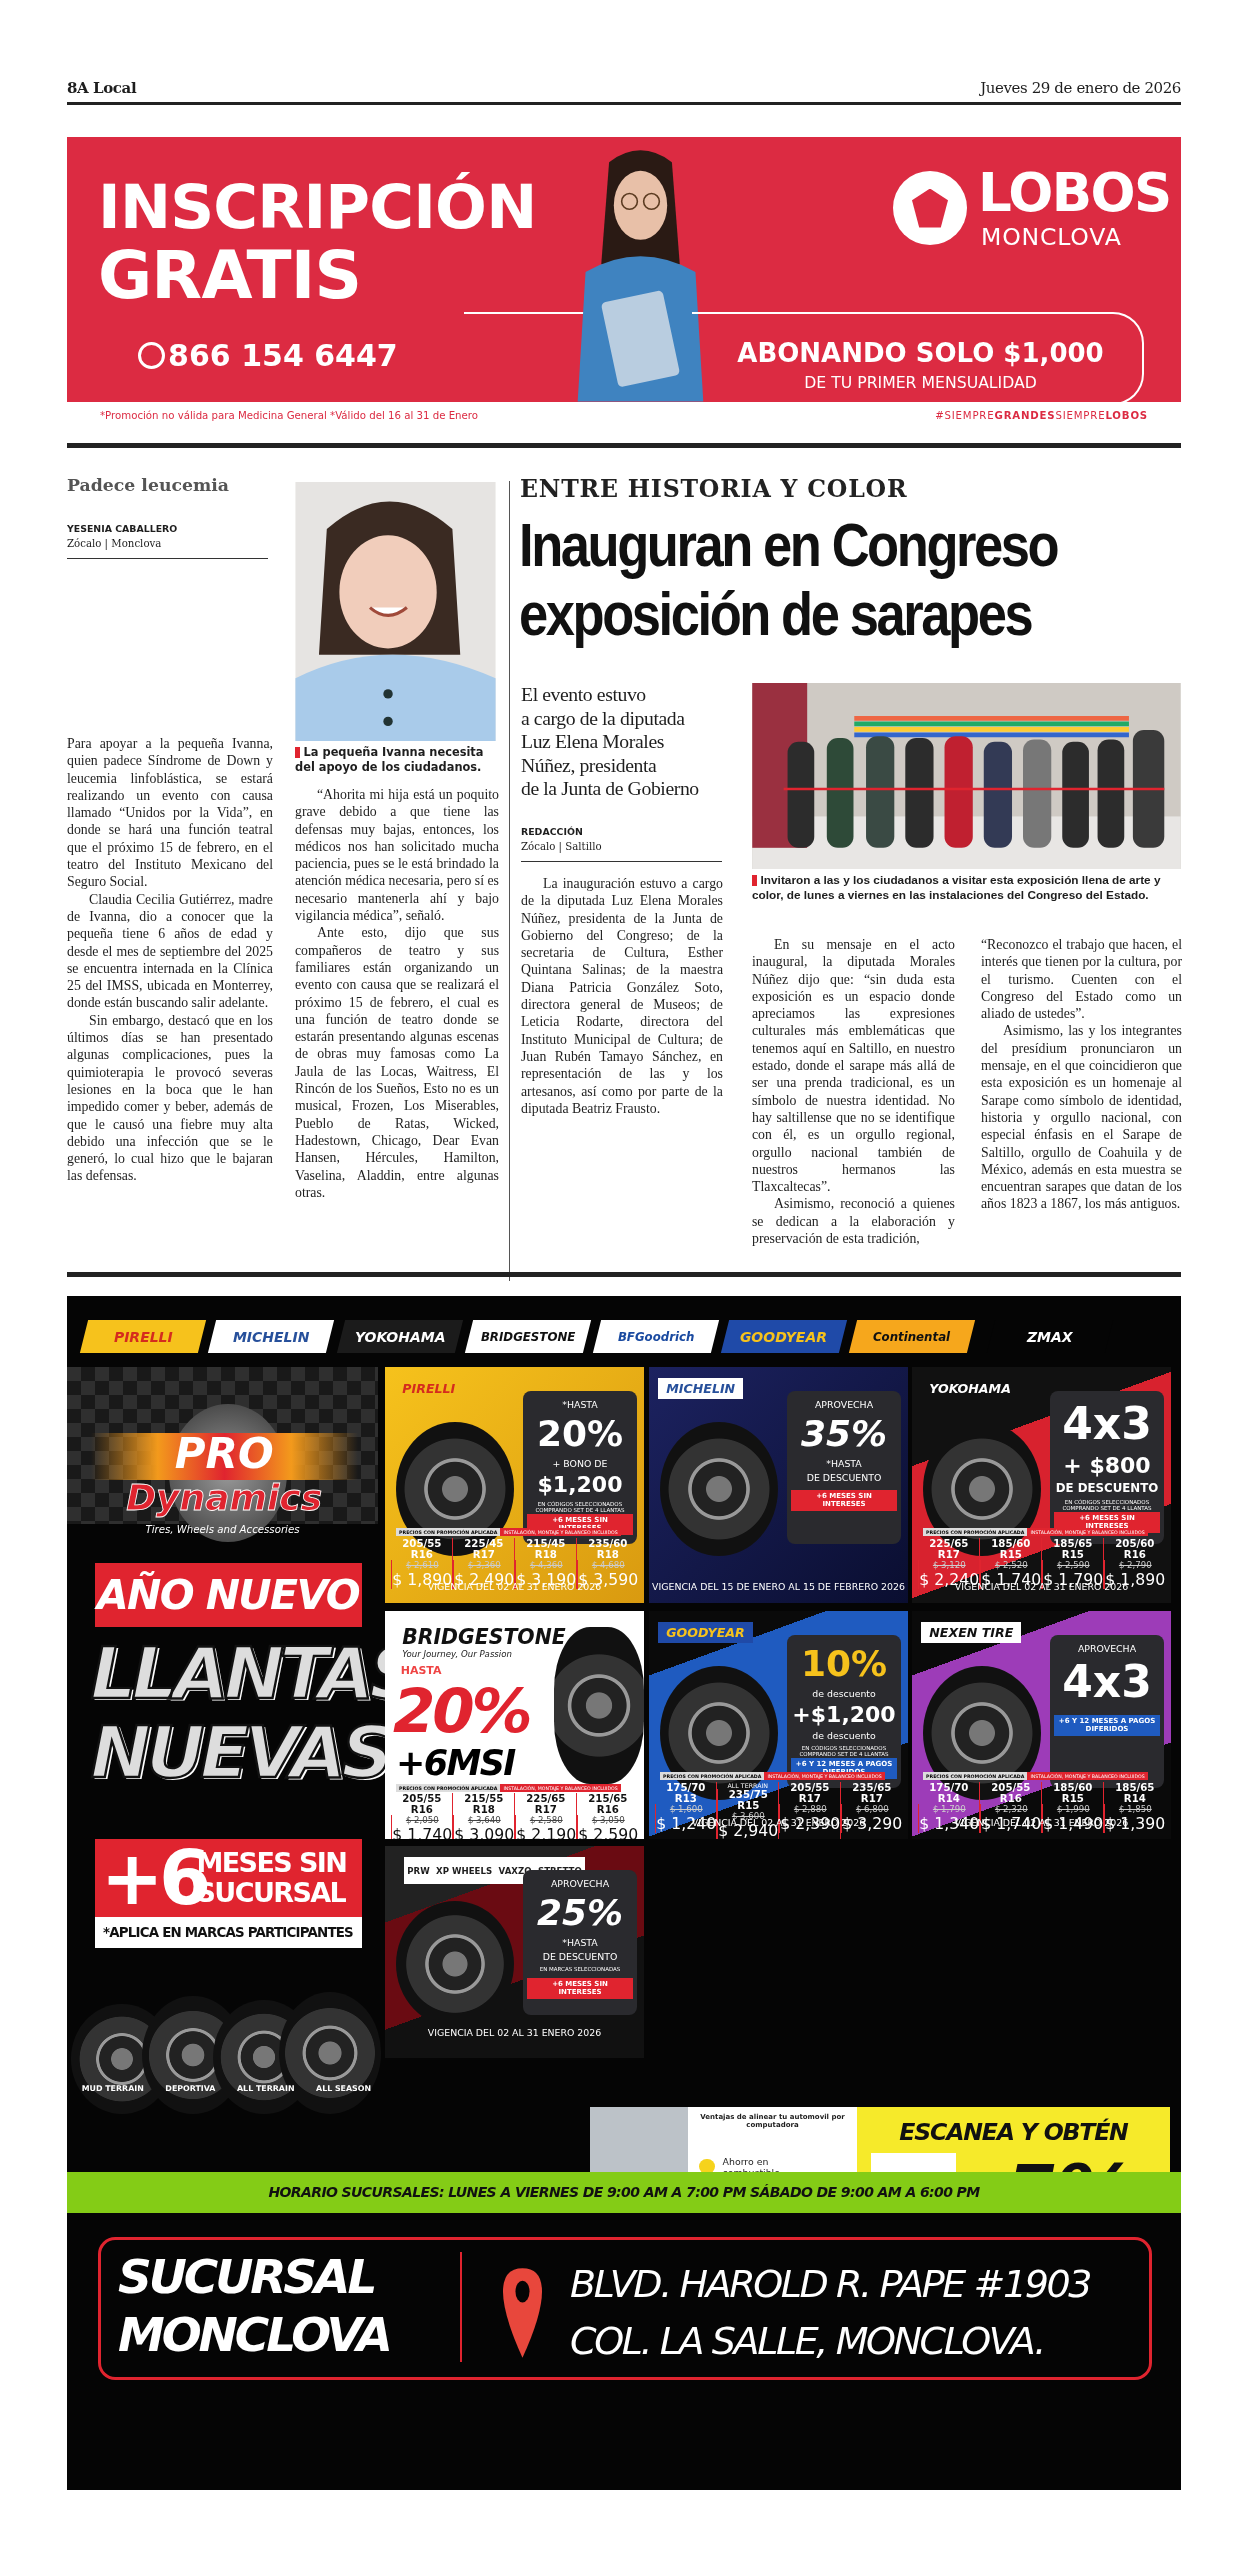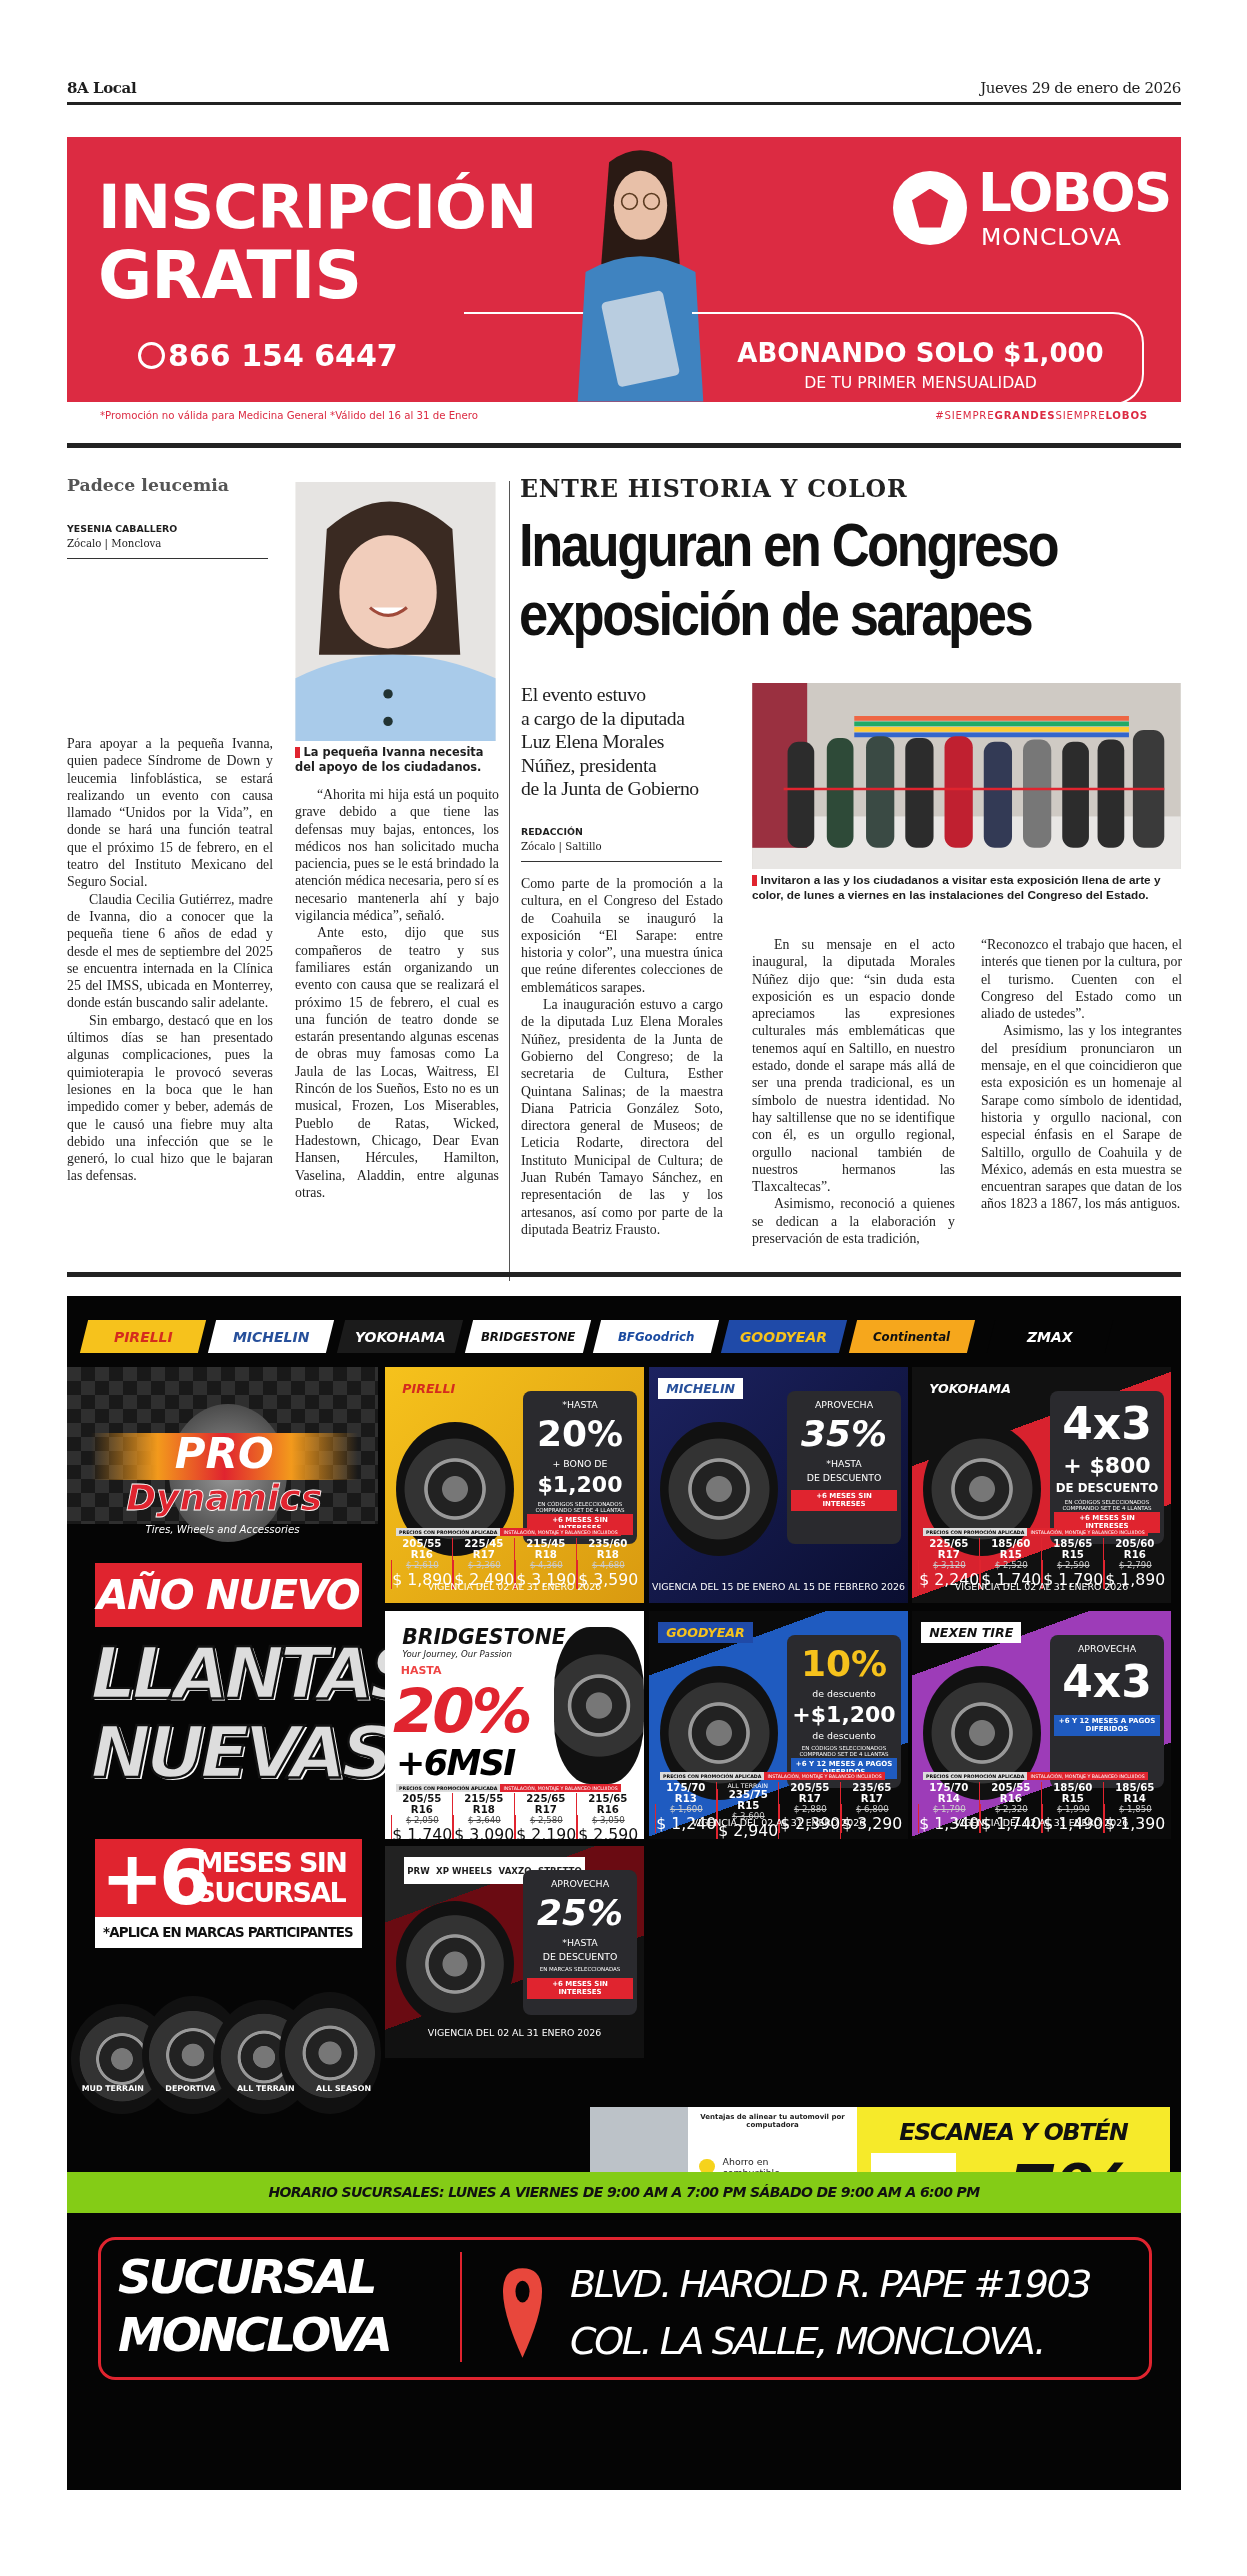--- a/index.html
+++ b/index.html
@@ -148,21 +148,20 @@
   <div>Luz Elena Morales</div>
   <div>Núñez, presidenta</div>
   <div>de la Junta de Gobierno</div>
 </div>
 <div class="abs" style="left:521px;top:826px;width:206px">
   <div class="byname">REDACCIÓN</div>
   <div class="byplace">Zócalo | Saltillo</div>
   <div style="margin-top:9.4px;height:0.8px;background:#333;width:201px"></div>
 </div>
 <div class="abs body" style="left:521px;top:875px;width:202px">
-  <p class="ni">Como parte de la promoción a la cultura, en el Congreso del Estado de Coahuila se inauguró la exposición “El Sarape: entre historia y color”, una muestra única que reúne diferentes colecciones de emblemáticos sarapes.</p>
   <p>La inauguración estuvo a cargo de la diputada Luz Elena Morales Núñez, presidenta de la Junta de Gobierno del Congreso; de la secretaria de Cultura, Esther Quintana Salinas; de la maestra Diana Patricia González Soto, directora general de Museos; de Leticia Rodarte, directora del Instituto Municipal de Cultura; de Juan Rubén Tamayo Sánchez, en representación de las y los artesanos, así como por parte de la diputada Beatriz Frausto.</p>
 </div>
 <div class="abs photo" style="left:752px;top:683px;width:429px;height:186px">
   <svg width="429" height="186" viewBox="0 0 546 237">
     <rect width="546" height="237" fill="#cfcac4"></rect>
     <rect y="170" width="546" height="67" fill="#e8e6e4"></rect>
     <rect x="0" y="0" width="70" height="210" fill="#9a3040"></rect>
     <g fill="none" stroke-width="6">
       <path d="M130 45 H480" stroke="#e64"></path>
         <path d="M130 52 H480" stroke="#2a6"></path>

